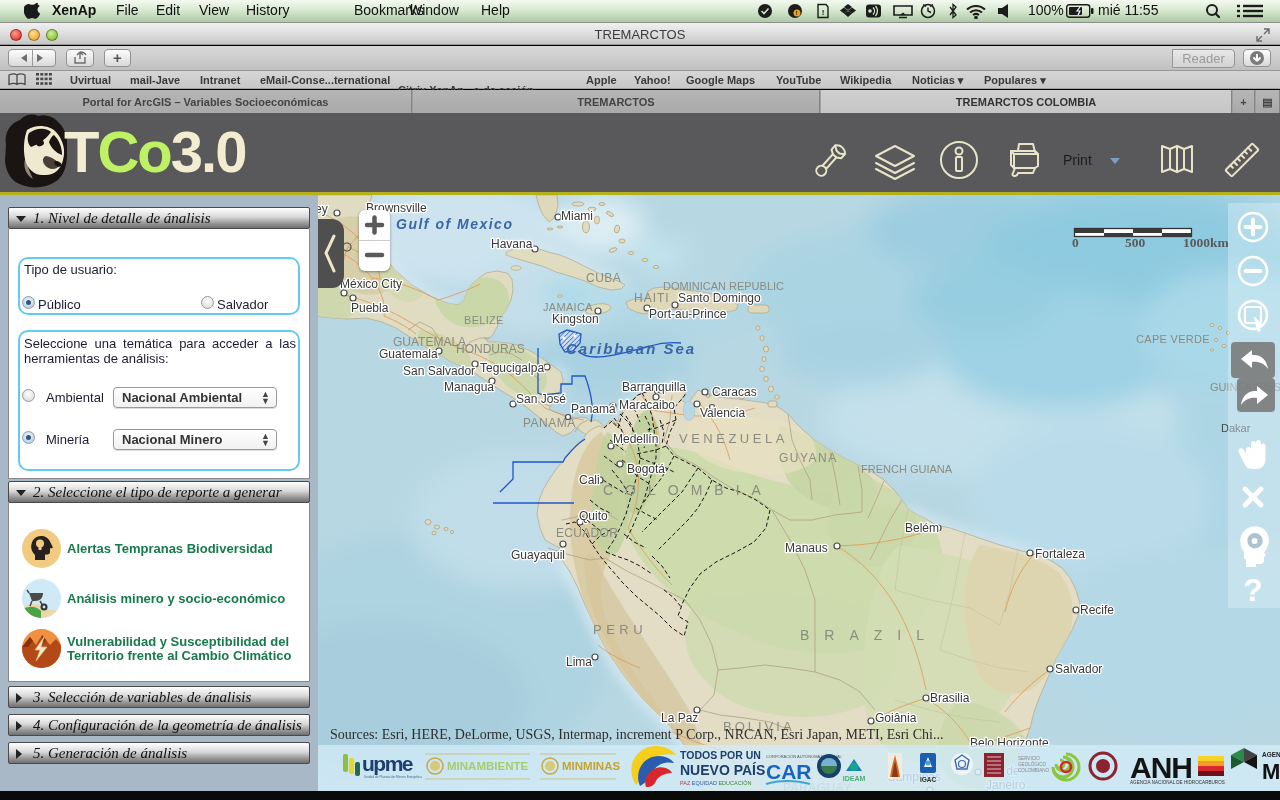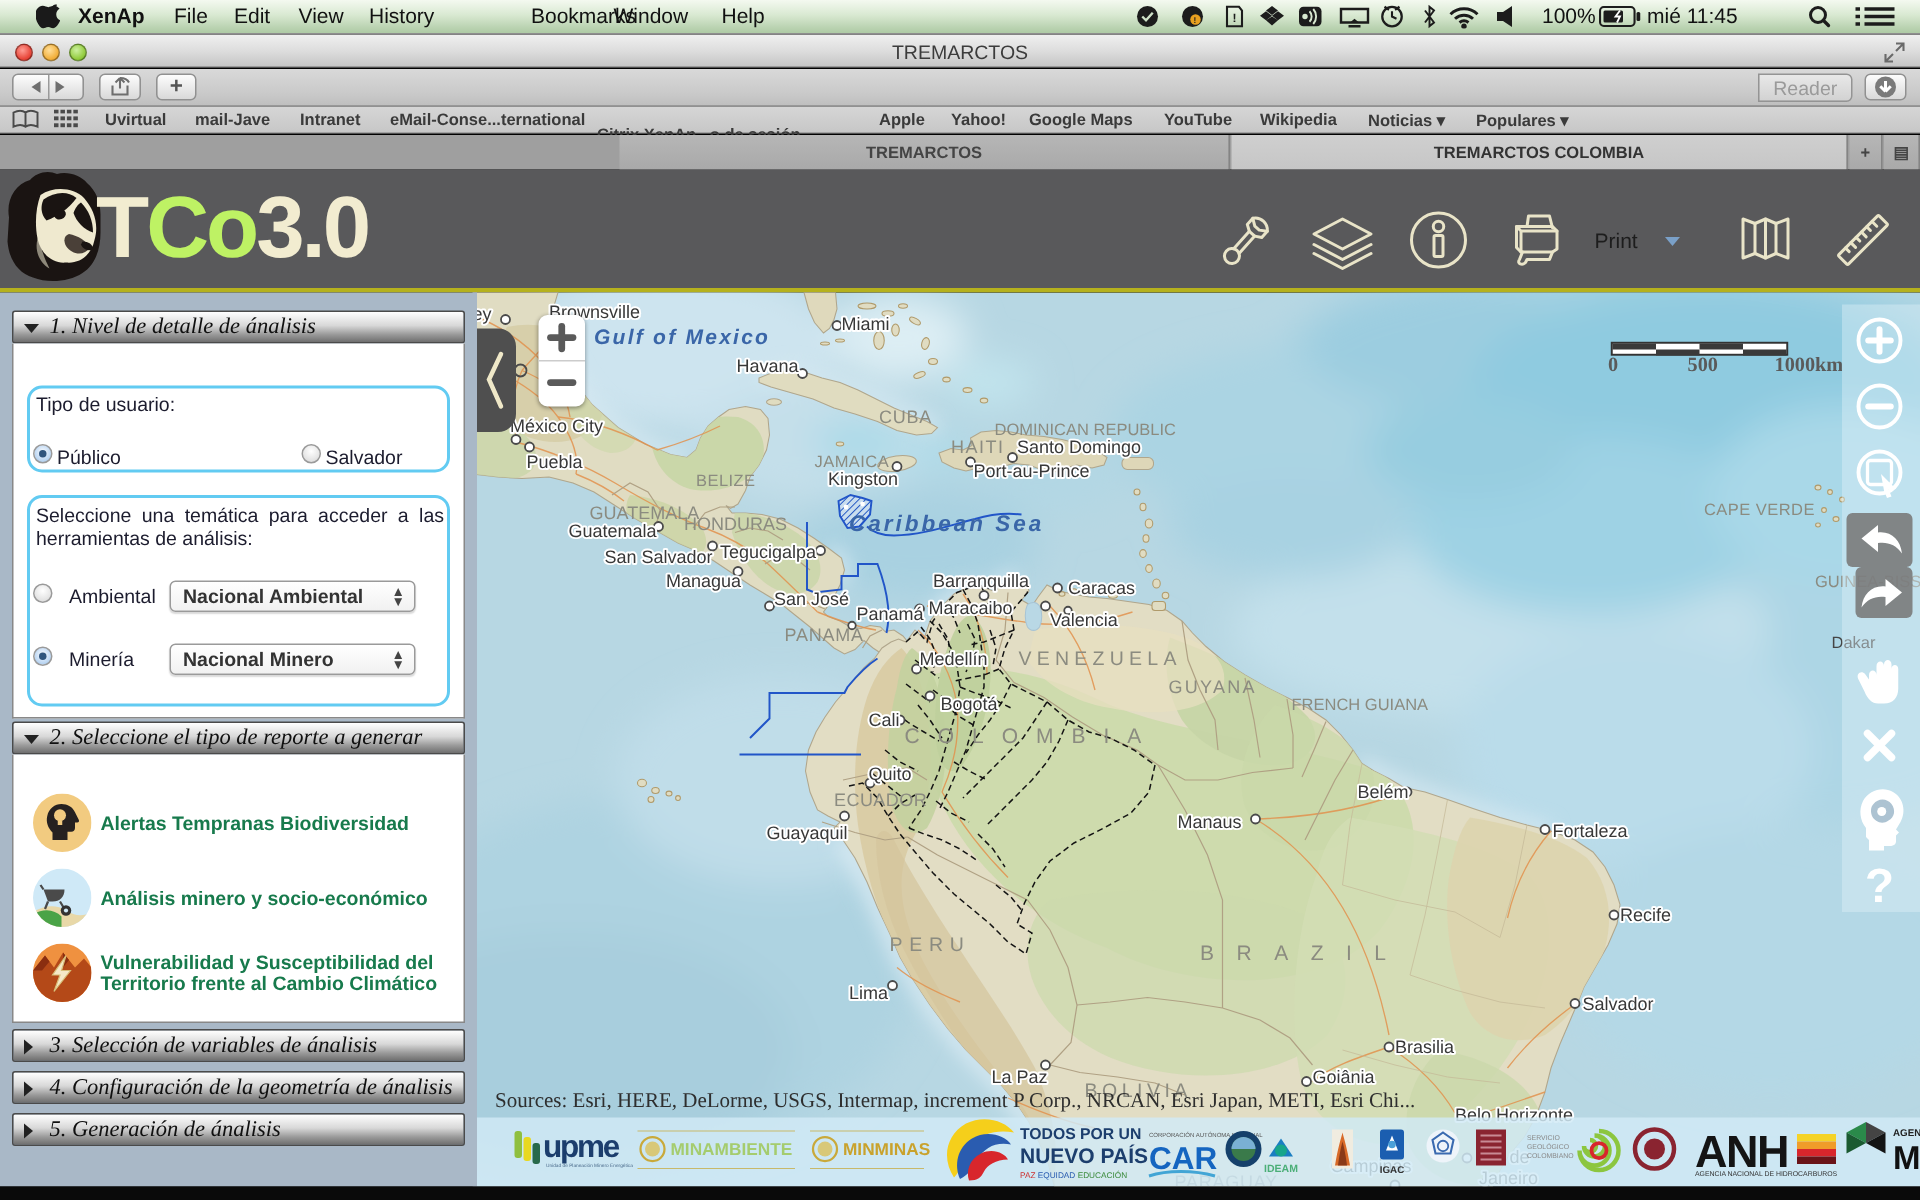--- a/index.html
+++ b/index.html
@@ -120,21 +120,21 @@
       <path d="M246,5 L246,11 L242,11 L242,5 Z M246,5 L252,1 L252,15 L246,11" fill="#1c1c1c"></path>
     </g>
   </svg>
   <span class="mi" style="left:1028px;">100%</span>
   <svg class="abs" style="left:1066px;top:4px;" width="28" height="14" viewBox="0 0 28 14">
     <rect x="0.7" y="0.7" width="23" height="12.6" rx="2.5" fill="none" stroke="#1c1c1c" stroke-width="1.4"></rect>
     <rect x="25" y="4" width="2.5" height="6" rx="1" fill="#1c1c1c"></rect>
     <rect x="3" y="3" width="13" height="8" rx="1" fill="#1c1c1c"></rect>
     <path d="M14,3 L11,7 L14,7 L12,11" stroke="#fff" stroke-width="1.2" fill="none"></path>
   </svg>
-  <span class="mi" style="left:1098px;">mié 11:45</span>
+  <span class="mi" style="left:1098px;">mié 11:55</span>
   <svg class="abs" style="left:1205px;top:3px;" width="60" height="16" viewBox="0 0 60 16">
     <circle cx="7" cy="7" r="5" fill="none" stroke="#1c1c1c" stroke-width="2"></circle>
       <line x1="10.5" y1="10.5" x2="14" y2="14" stroke="#1c1c1c" stroke-width="2.2" stroke-linecap="round"></line>
     <g stroke="#1c1c1c" stroke-width="2.4">
         <line x1="38" y1="3" x2="58" y2="3"></line>
         <line x1="38" y1="8" x2="58" y2="8"></line>
         <line x1="38" y1="13" x2="58" y2="13"></line>
       </g>
     <g stroke="#1c1c1c" stroke-width="2.4">
         <line x1="32" y1="3" x2="35" y2="3"></line>
@@ -204,20 +204,21 @@
   <span class="bk" style="left:586px;">Apple</span>
   <span class="bk" style="left:634px;">Yahoo!</span>
   <span class="bk" style="left:686px;">Google Maps</span>
   <span class="bk" style="left:776px;">YouTube</span>
   <span class="bk" style="left:840px;">Wikipedia</span>
   <span class="bk" style="left:912px;">Noticias ▾</span>
   <span class="bk" style="left:984px;">Populares ▾</span>
 </div>
 
 <div id="tabbar">
+  <div class="tab" style="left:0;width:412px;">Portal for ArcGIS – Variables Socioeconómicas</div>
   <div class="tab" style="left:413px;width:407px;">TREMARCTOS</div>
   <div class="tab active" style="left:821px;width:411px;">TREMARCTOS COLOMBIA</div>
   <div class="tab" style="left:1233px;width:22px;">+</div>
   <div class="tab" style="left:1256px;width:24px;">▤</div>
 </div>
 
 <div id="appheader"></div>
 <svg class="abs" style="left:0px;top:113px;" width="70" height="79" viewBox="0 0 70 79">
   <path d="M6,32 C4,20 10,10 20,7 C24,2 32,0 38,3 C45,1 54,4 58,9 C64,14 67,22 67,30 L67,42 C67,54 63,64 55,69 C46,75 32,76 22,72 C12,69 6,60 5,48 Z" fill="#1a1412"></path>
   <path d="M27,17 C36,11 49,12 56,19 C63,27 66,37 63,47 C61,57 53,63 44,62 C35,63 27,56 25,46 C23,36 24,25 27,17 Z" fill="#efe9cf"></path>

